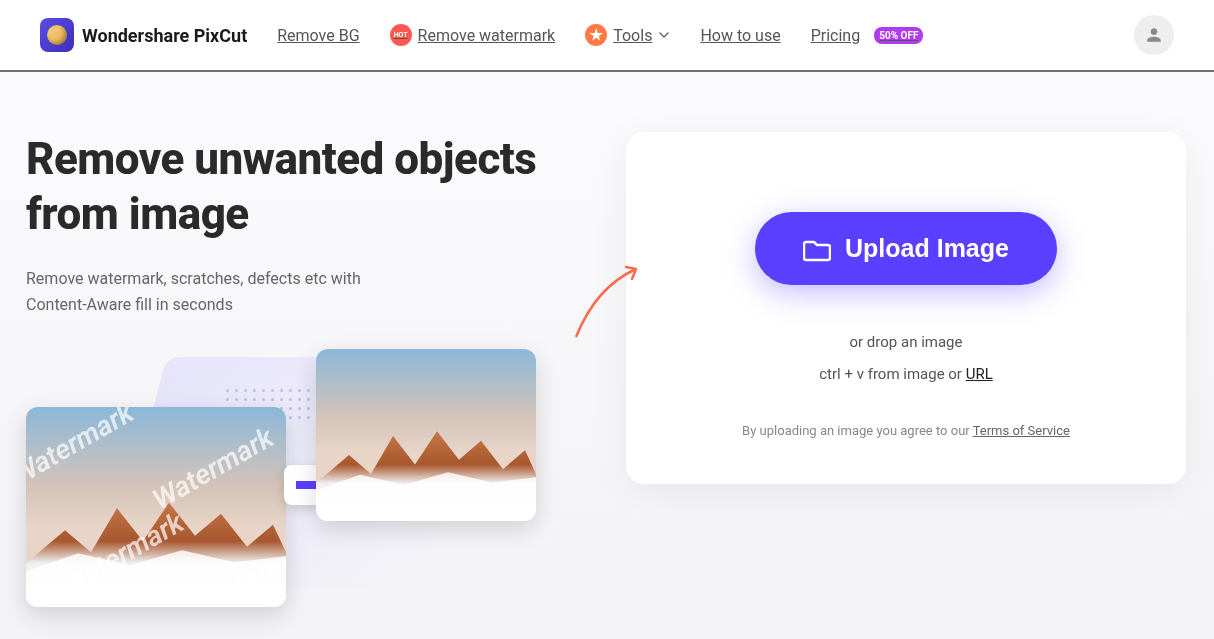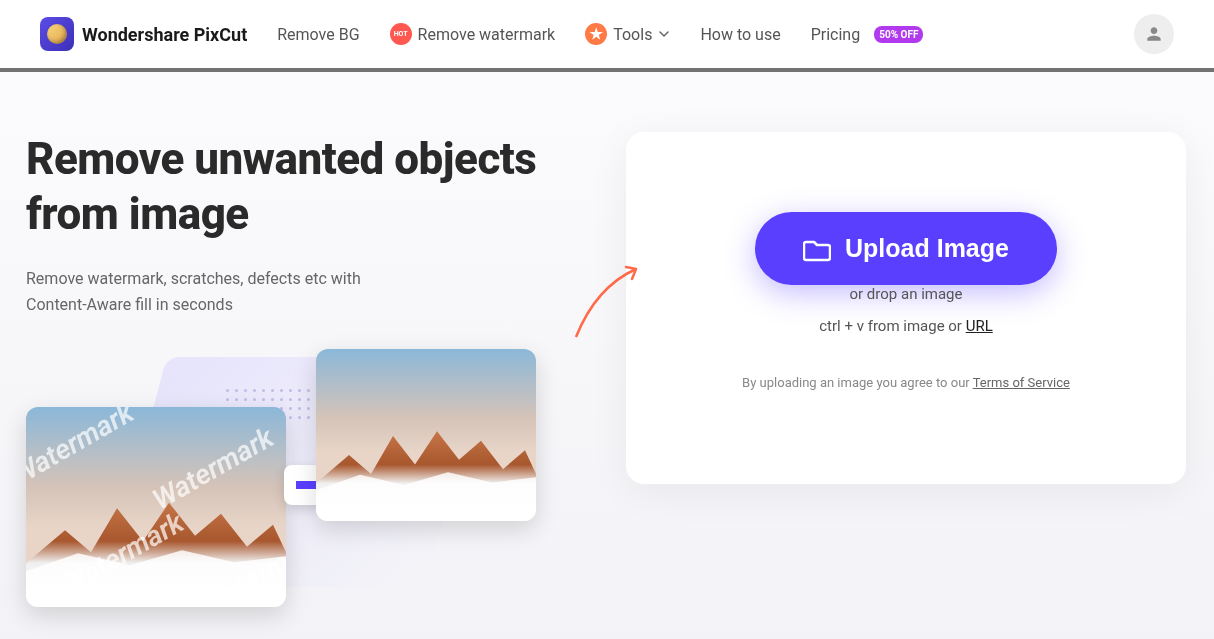--- a/index.html
+++ b/index.html
@@ -1,25 +1,25 @@
 <!DOCTYPE html>
 <html><head>
   <meta charset="utf-8">
   <style>
     * { margin: 0; padding: 0; box-sizing: border-box; }
     body { font-family: -apple-system, BlinkMacSystemFont, "Segoe UI", Roboto, sans-serif; background: #fff; width: 1214px; height: 639px; overflow: hidden; }
     
     
-    .header { display: flex; align-items: center; height: 72px; padding: 0 40px; border-bottom: 4px solid #737373; }
+    .header { display: flex; align-items: center; height: 72px; padding: 0 40px; border-bottom: 2px solid #737373; }
     .logo-wrap { display: flex; align-items: center; gap: 8px; margin-right: 30px; }
     .logo-box { width: 34px; height: 34px; background: linear-gradient(135deg, #5b4ce6, #3d2fb8); border-radius: 8px; display: flex; align-items: center; justify-content: center; }
     .logo-moon { width: 20px; height: 20px; border-radius: 50%; background: linear-gradient(135deg, #f5d47a 0%, #e8a94f 100%); box-shadow: inset -2px -2px 4px rgba(0,0,0,0.3); }
     .logo-text { font-size: 18px; font-weight: 700; color: #1a1a1a; }
     .nav { display: flex; align-items: center; gap: 30px; flex: 1; }
-    .nav-item { display: flex; align-items: center; gap: 6px; font-size: 16px; color: #555; cursor: pointer; }
+    .nav-item { display: flex; align-items: center; gap: 6px; font-size: 16px; color: #555; cursor: pointer; text-decoration: underline; }
     .hot-badge { width: 22px; height: 22px; border-radius: 50%; background: #ff5850; display: flex; align-items: center; justify-content: center; font-size: 7px; color: #fff; font-weight: 700; }
     .new-badge-circ { width: 22px; height: 22px; border-radius: 50%; background: #ff7a45; display: flex; align-items: center; justify-content: center; position: relative; }
     .new-star { width: 14px; height: 14px; clip-path: polygon(50% 0%, 61% 35%, 98% 35%, 68% 57%, 79% 91%, 50% 70%, 21% 91%, 32% 57%, 2% 35%, 39% 35%); background: #fff; }
     .chevron { width: 12px; height: 12px; display: inline-block; }
     .chevron svg { display: block; }
     .pricing-wrap { display: flex; align-items: center; gap: 14px; }
     .off-badge { background: #b23aee; color: #fff; font-size: 10px; font-weight: 700; padding: 3px 5px; border-radius: 8px; line-height: 1.1; text-align: center; }
     .avatar { width: 40px; height: 40px; border-radius: 50%; background: #eee; display: flex; align-items: center; justify-content: center; margin-left: auto; }
     .avatar svg { width: 20px; height: 20px; fill: #888; }
     
@@ -48,21 +48,21 @@
     .arrow-chip { position: absolute; left: 258px; top: 108px; width: 60px; height: 40px; background: #fff; border-radius: 8px; box-shadow: 0 4px 12px rgba(0,0,0,0.15); display: flex; align-items: center; justify-content: center; }
     .arrow-chip-inner { width: 36px; height: 20px; }
     
     .curved-arrow { position: absolute; right: -70px; top: -100px; width: 90px; height: 90px; }
     
     
     .right { width: 560px; }
     .upload-card { background: #fff; border-radius: 18px; box-shadow: 0 8px 40px rgba(0,0,0,0.06); padding: 80px 50px 40px; text-align: center; height: 352px; }
     .upload-btn { background: #5a3fff; color: #fff; border: none; border-radius: 50px; padding: 22px 48px; font-size: 25px; font-weight: 700; display: inline-flex; align-items: flex-end; gap: 14px; cursor: pointer; box-shadow: 0 8px 30px rgba(90,63,255,0.35); }
     .upload-btn svg { width: 28px; height: 24px; }
-    .drop-text { font-size: 15px; color: #555; }
+    .drop-text { margin-top: 48px; font-size: 15px; color: #555; }
     .paste-text { margin-top: 14px; font-size: 15px; color: #555; }
     .url-link { color: #222; text-decoration: underline; cursor: pointer; margin-top: 28px; }
     .tos-text { margin-top: 40px; font-size: 13px; color: #888; }
     .tos-link { color: #666; text-decoration: underline; cursor: pointer; }
   </style>
 </head>
 <body>
 
 <header class="header">
   <div class="logo-wrap">

